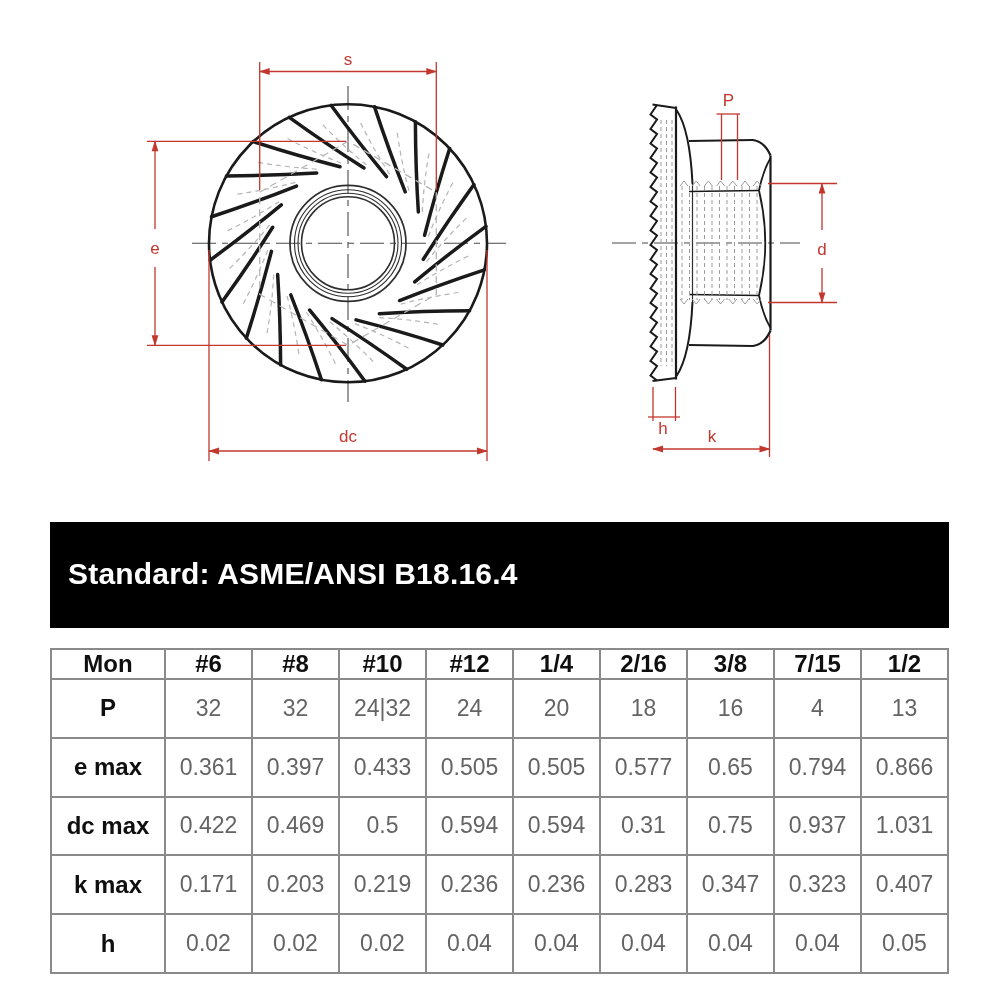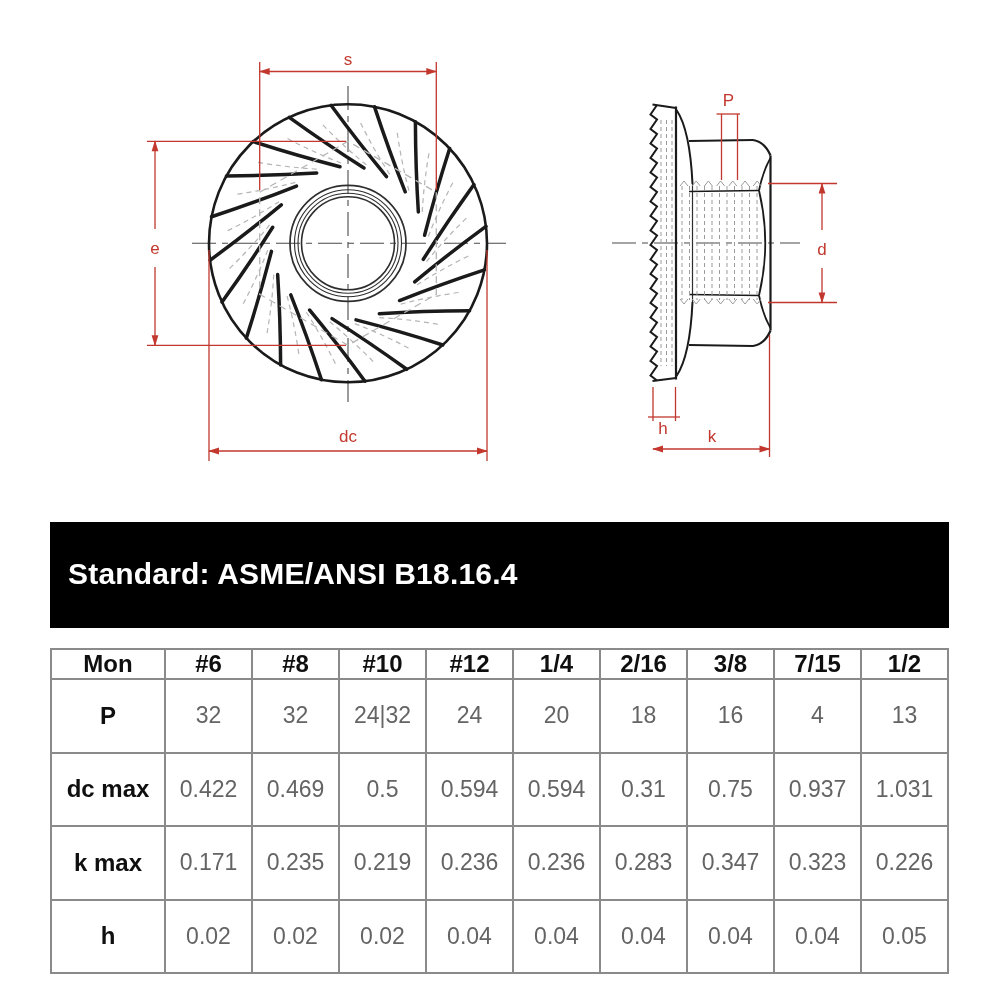--- a/index.html
+++ b/index.html
@@ -264,42 +264,54 @@
           <td>32</td>
           <td>24|32</td>
           <td>24</td>
           <td>20</td>
           <td>18</td>
           <td>16</td>
           <td>4</td>
           <td>13</td>
         </tr>
         <tr>
+          <th>e max</th>
+          <td>0.361</td>
+          <td>0.397</td>
+          <td>0.433</td>
+          <td>0.505</td>
+          <td>0.505</td>
+          <td>0.577</td>
+          <td>0.65</td>
+          <td>0.794</td>
+          <td>0.866</td>
+        </tr>
+        <tr>
           <th>dc max</th>
           <td>0.422</td>
           <td>0.469</td>
           <td>0.5</td>
           <td>0.594</td>
           <td>0.594</td>
           <td>0.31</td>
           <td>0.75</td>
           <td>0.937</td>
           <td>1.031</td>
         </tr>
         <tr>
           <th>k max</th>
           <td>0.171</td>
-          <td>0.235</td>
+          <td>0.203</td>
           <td>0.219</td>
           <td>0.236</td>
           <td>0.236</td>
           <td>0.283</td>
           <td>0.347</td>
           <td>0.323</td>
-          <td>0.226</td>
+          <td>0.407</td>
         </tr>
         <tr>
           <th>h</th>
           <td>0.02</td>
           <td>0.02</td>
           <td>0.02</td>
           <td>0.04</td>
           <td>0.04</td>
           <td>0.04</td>
           <td>0.04</td>

